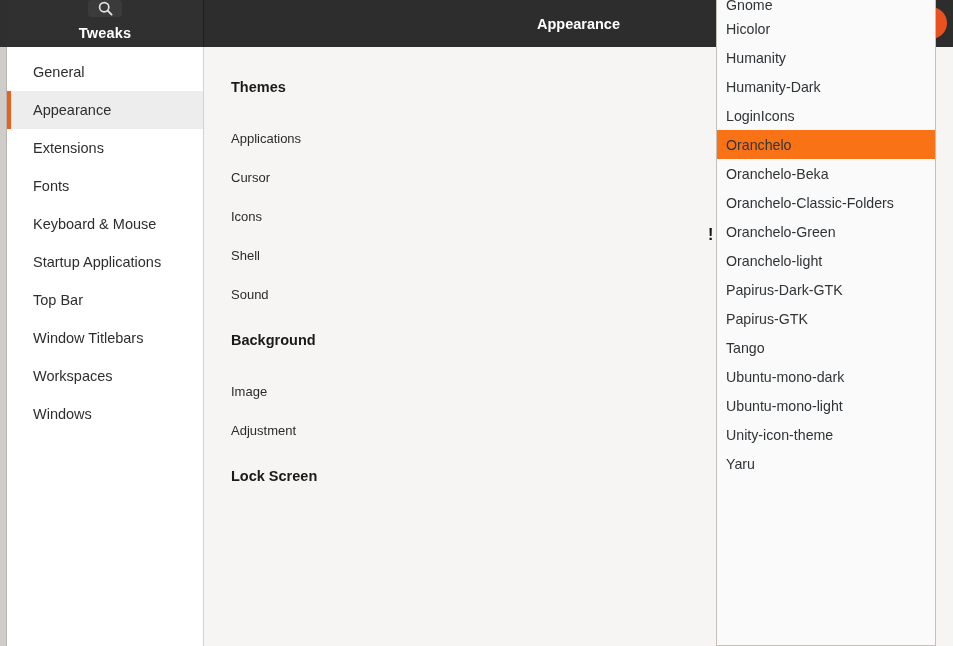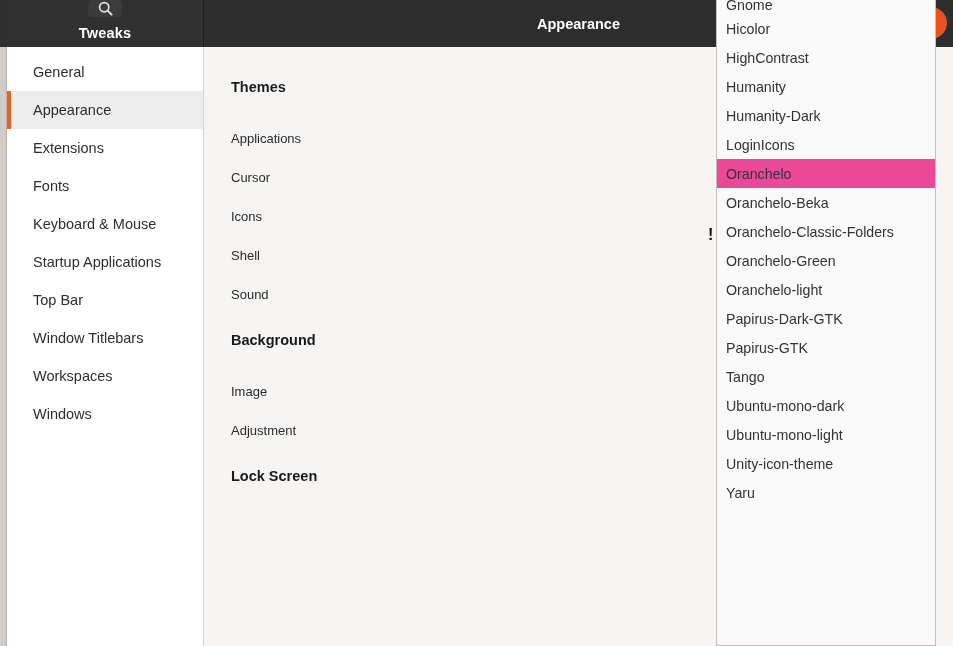--- a/index.html
+++ b/index.html
@@ -214,21 +214,21 @@
     color: #2f3437;
     cursor: pointer;
   }
   .dd-item.clipped {
     height: 14px;
     align-items: flex-end;
     overflow: hidden;
     padding-bottom: 1px;
   }
   .dd-item.selected {
-    background: #ec4899;
+    background: #f97316;
   }
 </style>
 </head>
 <body>
 
 <div id="root">
 
   <div class="bg-strip"></div>
   <div class="bg-strip-header"></div>
 
@@ -361,23 +361,20 @@
   </div>
 
   <div class="dropdown" id="dropdown">
       <div class="dd-item clipped">
         <span>Gnome</span>
       </div>
       <div class="dd-item">
         <span>Hicolor</span>
       </div>
       <div class="dd-item">
-        <span>HighContrast</span>
-      </div>
-      <div class="dd-item">
         <span>Humanity</span>
       </div>
       <div class="dd-item">
         <span>Humanity-Dark</span>
       </div>
       <div class="dd-item">
         <span>LoginIcons</span>
       </div>
       <div class="dd-item selected">
         <span>Oranchelo</span>

